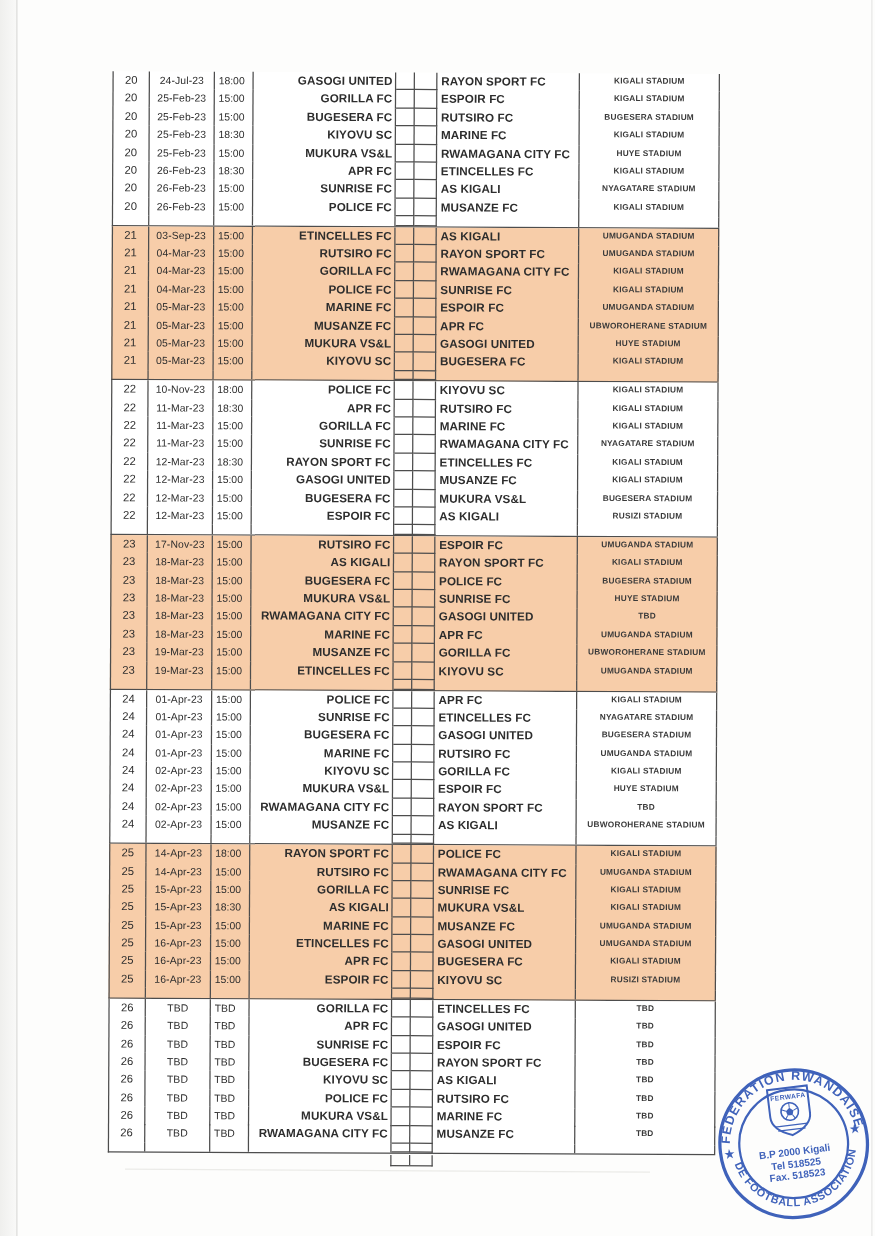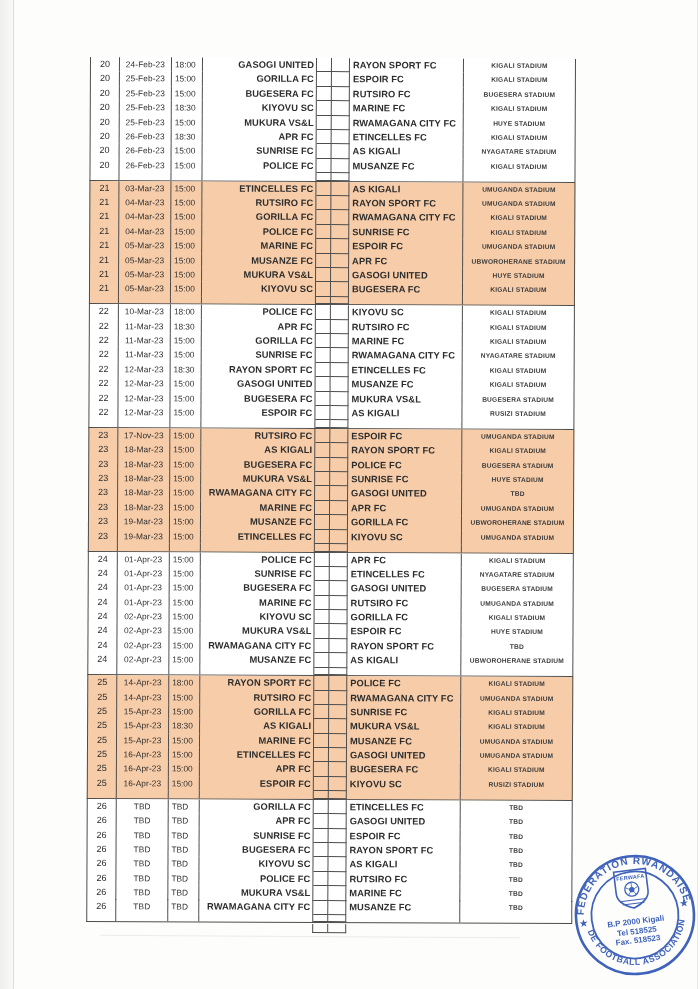--- a/index.html
+++ b/index.html
@@ -46,21 +46,21 @@
 
 <div class="edge-left"></div>
 <div class="edge-right"></div>
 <div class="scan-line"></div>
 
 <div class="table-wrap">
 
   <div class="section">
       <div class="row">
         <div class="c c-md">20</div>
-        <div class="c c-date">24-Feb-23</div>
+        <div class="c c-date">24-Jul-23</div>
         <div class="c c-time">18:00</div>
         <div class="c c-home">GASOGI UNITED</div>
         <div class="c c-s1"></div>
         <div class="c c-s2"></div>
         <div class="c c-away">RAYON SPORT FC</div>
         <div class="c c-stad">KIGALI STADIUM</div>
       </div>
       <div class="row">
         <div class="c c-md">20</div>
         <div class="c c-date">25-Feb-23</div>
@@ -138,21 +138,21 @@
         <div class="c c-home"></div>
         <div class="c c-s1"></div>
         <div class="c c-s2"></div>
         <div class="c c-away"></div>
         <div class="c c-stad"></div>
       </div>
     </div>
     <div class="section hl">
       <div class="row">
         <div class="c c-md">21</div>
-        <div class="c c-date">03-Mar-23</div>
+        <div class="c c-date">03-Sep-23</div>
         <div class="c c-time">15:00</div>
         <div class="c c-home">ETINCELLES FC</div>
         <div class="c c-s1"></div>
         <div class="c c-s2"></div>
         <div class="c c-away">AS KIGALI</div>
         <div class="c c-stad">UMUGANDA STADIUM</div>
       </div>
       <div class="row">
         <div class="c c-md">21</div>
         <div class="c c-date">04-Mar-23</div>
@@ -230,21 +230,21 @@
         <div class="c c-home"></div>
         <div class="c c-s1"></div>
         <div class="c c-s2"></div>
         <div class="c c-away"></div>
         <div class="c c-stad"></div>
       </div>
     </div>
     <div class="section">
       <div class="row">
         <div class="c c-md">22</div>
-        <div class="c c-date">10-Mar-23</div>
+        <div class="c c-date">10-Nov-23</div>
         <div class="c c-time">18:00</div>
         <div class="c c-home">POLICE FC</div>
         <div class="c c-s1"></div>
         <div class="c c-s2"></div>
         <div class="c c-away">KIYOVU SC</div>
         <div class="c c-stad">KIGALI STADIUM</div>
       </div>
       <div class="row">
         <div class="c c-md">22</div>
         <div class="c c-date">11-Mar-23</div>

